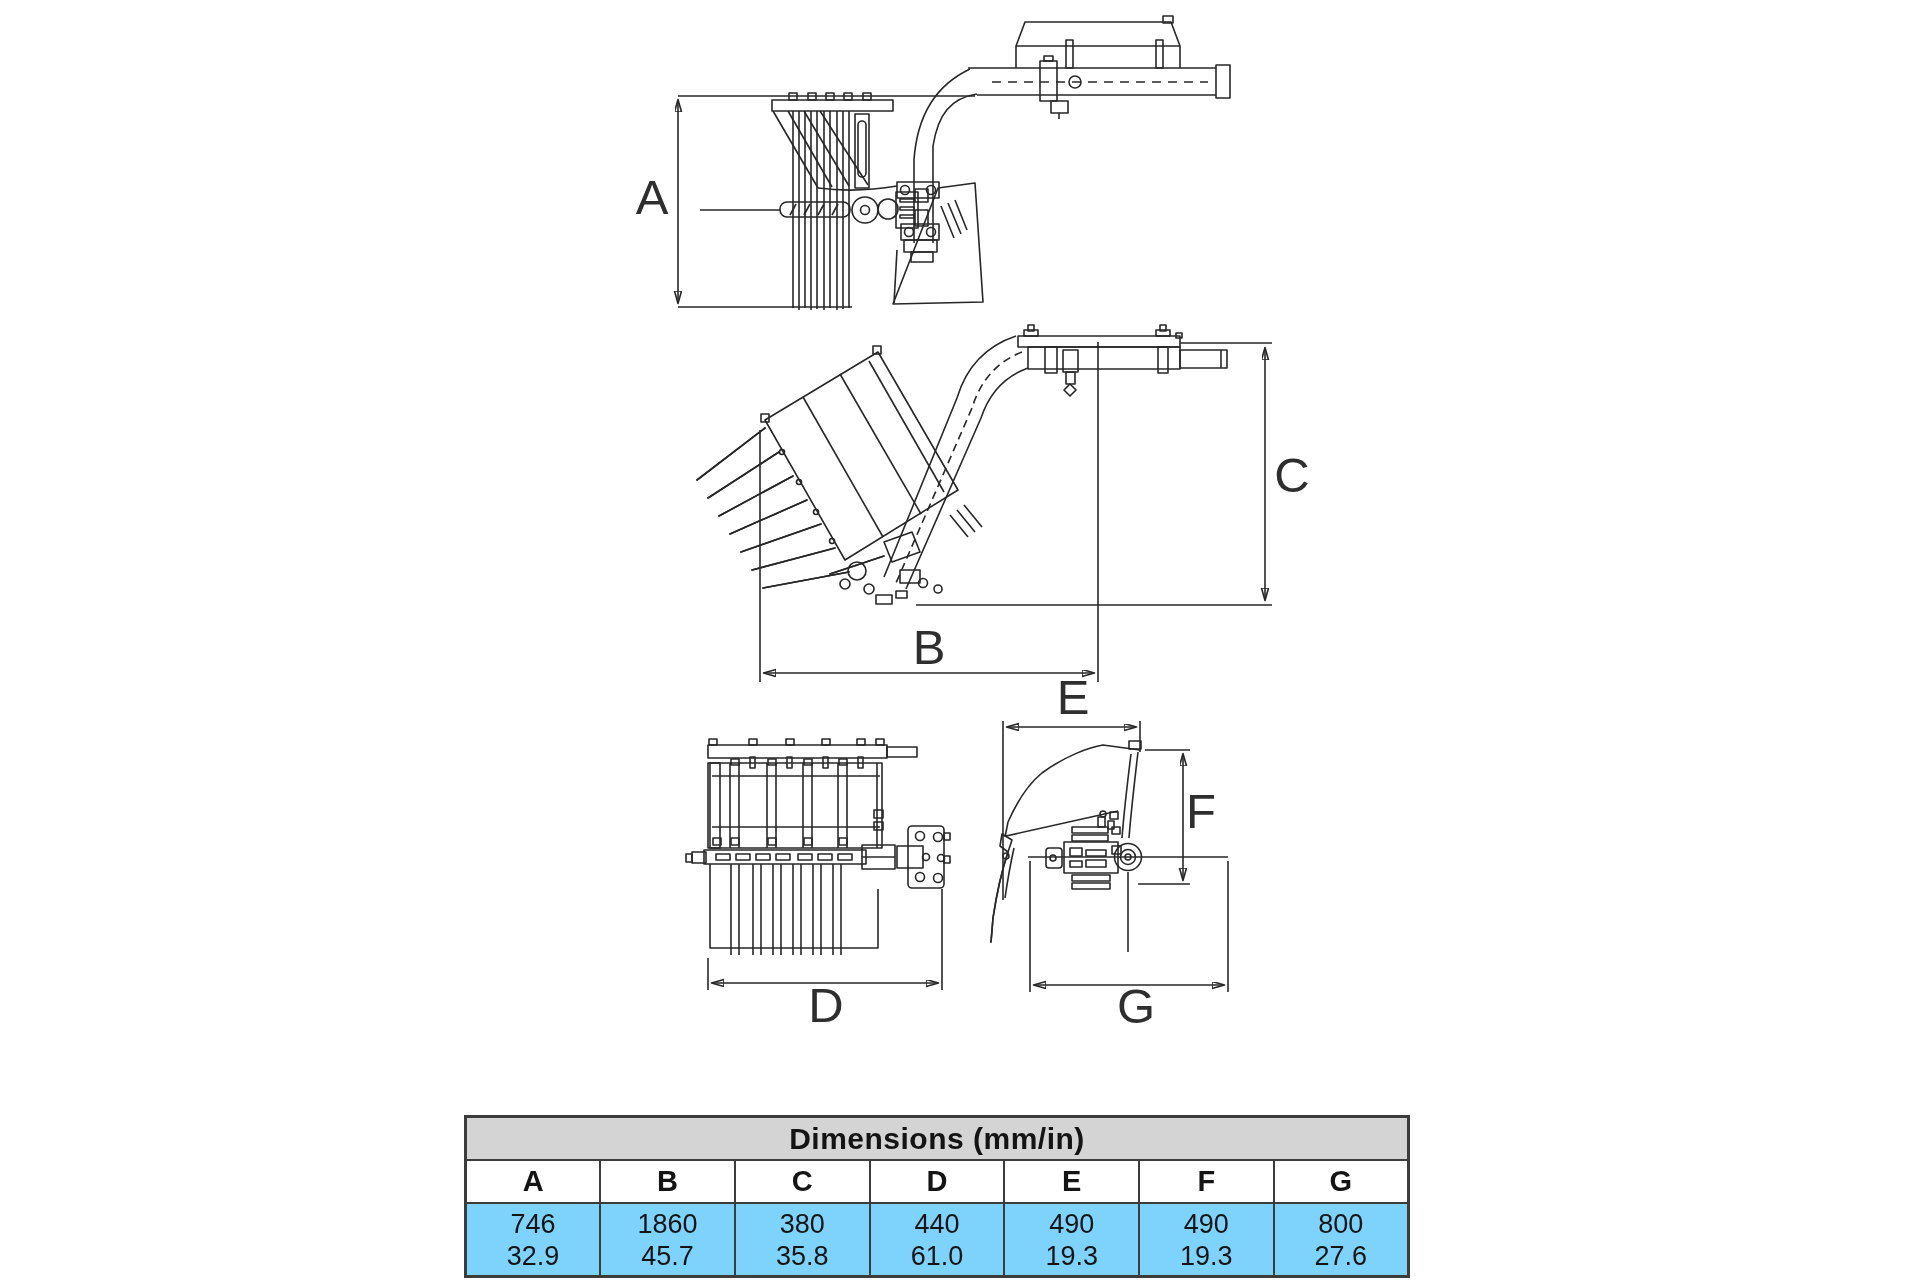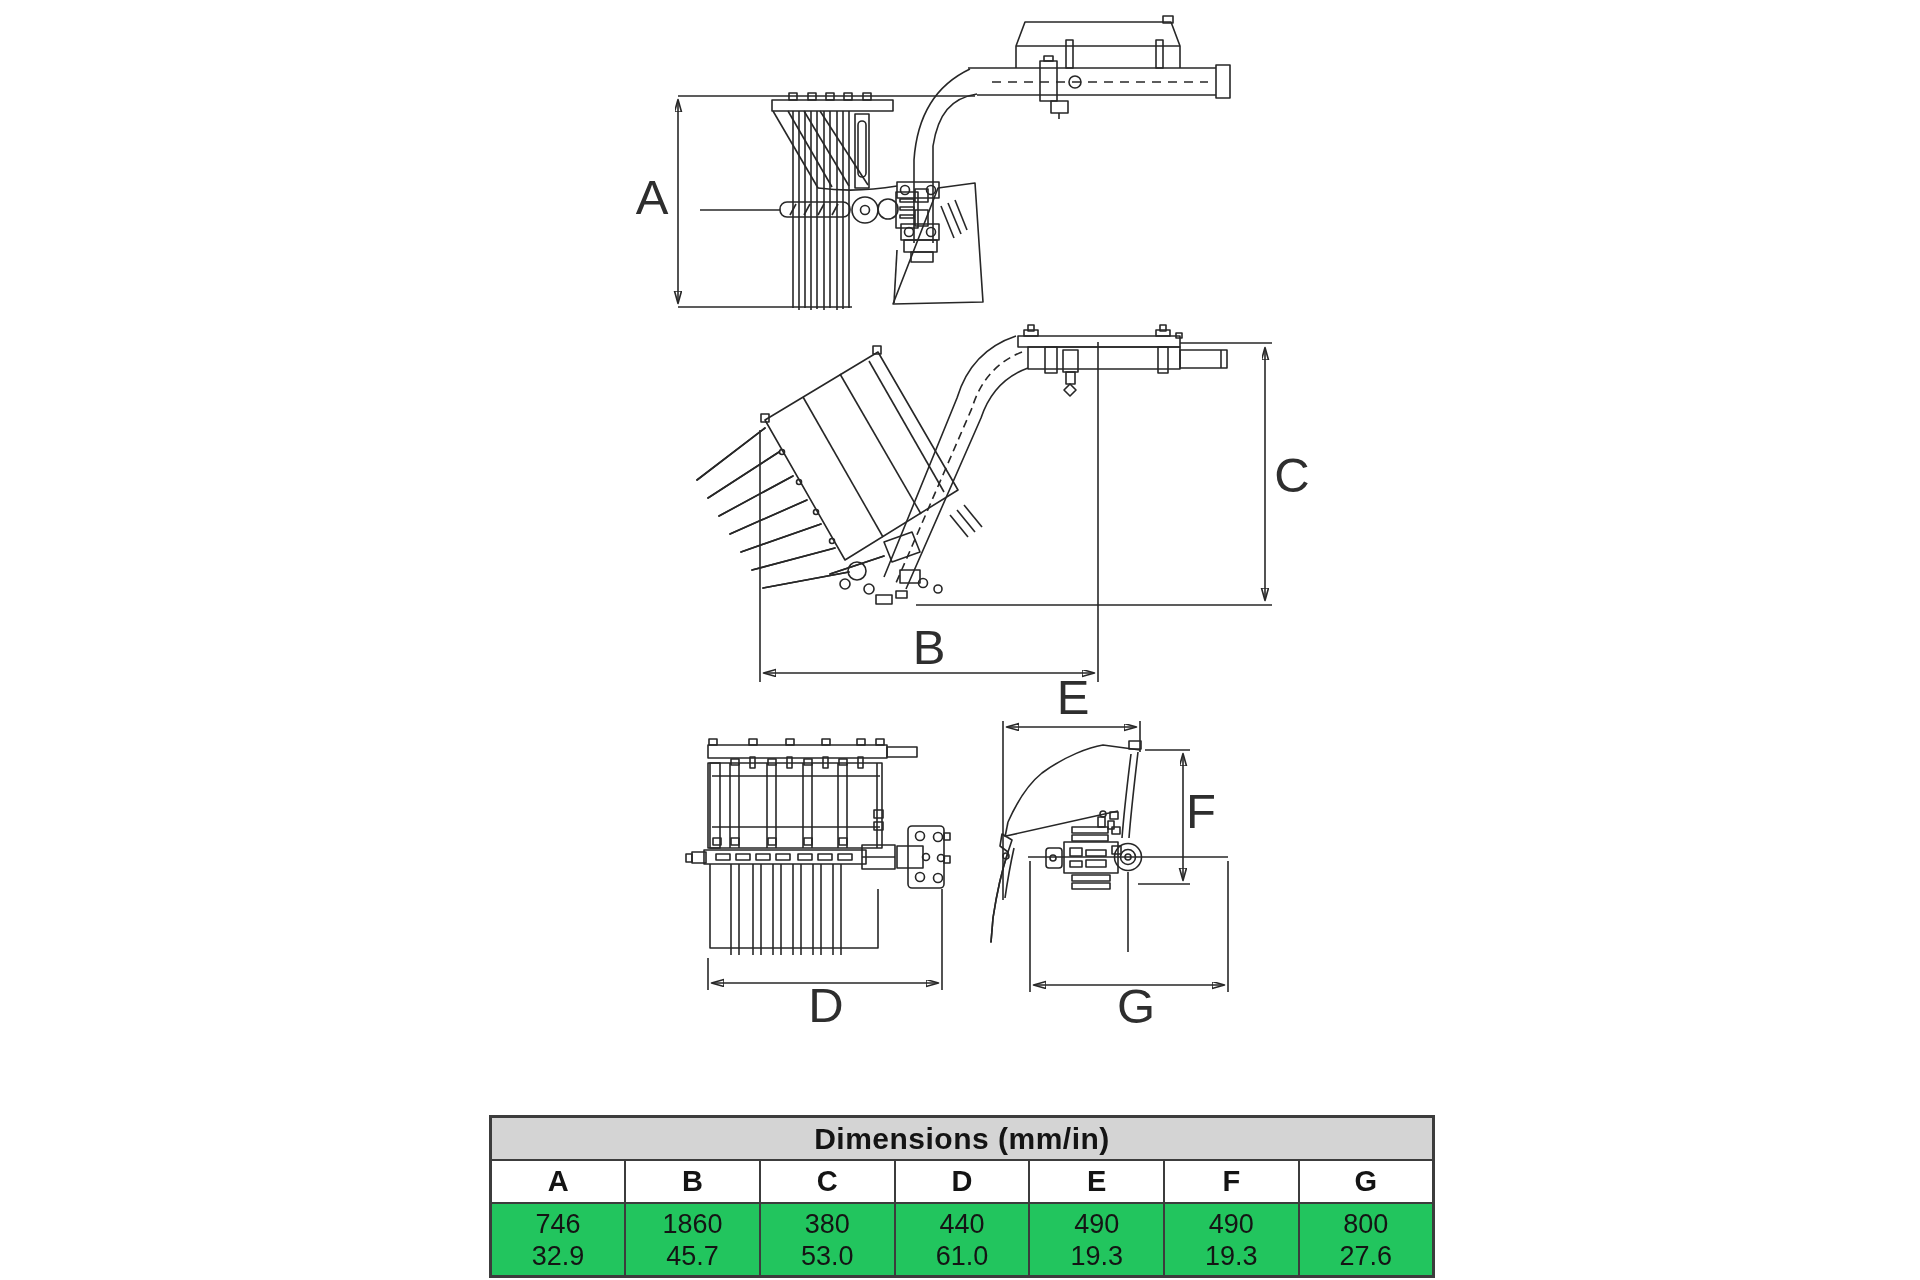--- a/index.html
+++ b/index.html
@@ -22,29 +22,29 @@
   .dash{stroke-dasharray:9 7;stroke-width:1;}
   .hdash{stroke-dasharray:8 5;stroke-width:1;}
   .dim{stroke:#3a3a3a;stroke-width:1.5;}
   .ext{stroke:#555555;stroke-width:1;}
   .tine5{stroke-width:5;stroke-linecap:round;}
   .tinew{stroke:#ffffff;stroke-width:2.2;stroke-linecap:round;}
   .lbl{fill:#2e2e2e;stroke:none;font-family:"Liberation Sans",sans-serif;
        font-size:49px;font-weight:400;text-anchor:middle;}
 
   
-  table.dims{position:absolute;left:489px;top:1115px;width:946px;
+  table.dims{position:absolute;left:464px;top:1115px;width:946px;
     border-collapse:collapse;table-layout:fixed;background:#fff;
     font-family:"Liberation Sans",sans-serif;}
   table.dims,table.dims td{border:2.5px solid #3c3c3c;}
   table.dims{border-width:3px;}
   table.dims td{text-align:center;color:#141414;padding:0;}
   tr.hdr td{background:#d4d4d4;height:41px;font-size:30px;font-weight:bold;letter-spacing:.5px;}
   tr.letters td{background:#ffffff;height:41px;font-size:29px;font-weight:bold;}
-  tr.vals td{background:#22c55e;height:71px;font-size:27px;line-height:32px;font-weight:400;vertical-align:middle;}
+  tr.vals td{background:#7dd3fc;height:71px;font-size:27px;line-height:32px;font-weight:400;vertical-align:middle;}
 </style>
 </head>
 <body>
 
 <div class="canvas">
 
 <svg class="drawing" width="1920" height="1090" viewBox="0 0 1920 1090">
   <defs>
     <marker id="ah" markerWidth="14" markerHeight="9" refX="12" refY="3.5" orient="auto-start-reverse" markerUnits="userSpaceOnUse">
       <path d="M0,0 L12.5,3.5 L0,7 Z" fill="#3a3a3a" stroke="none"></path>
@@ -383,21 +383,21 @@
     <td>B</td>
     <td>C</td>
     <td>D</td>
     <td>E</td>
     <td>F</td>
     <td>G</td>
   </tr>
   <tr class="vals">
     <td><span>746</span><br><span>32.9</span></td>
     <td><span>1860</span><br><span>45.7</span></td>
-    <td><span>380</span><br><span>53.0</span></td>
+    <td><span>380</span><br><span>35.8</span></td>
     <td><span>440</span><br><span>61.0</span></td>
     <td><span>490</span><br><span>19.3</span></td>
     <td><span>490</span><br><span>19.3</span></td>
     <td><span>800</span><br><span>27.6</span></td>
   </tr>
 </tbody>
     </table>
 
 </div>
 

